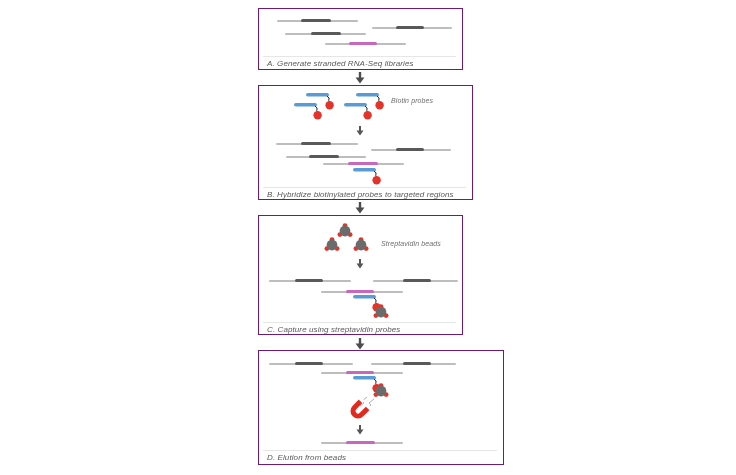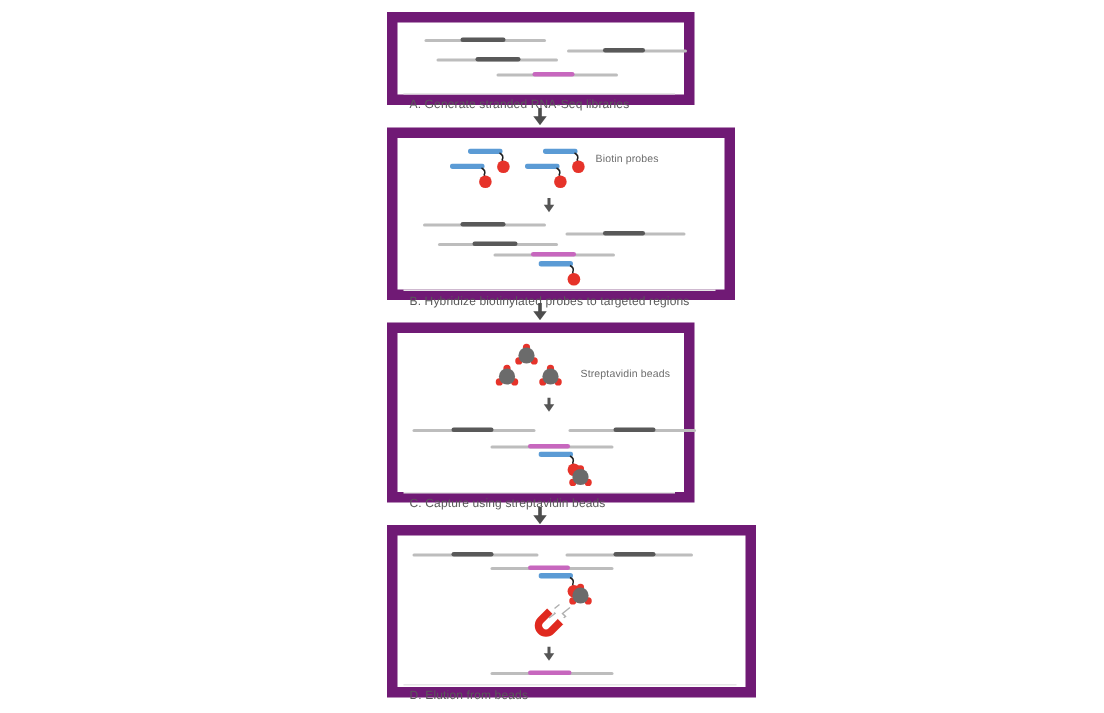--- a/index.html
+++ b/index.html
@@ -1,18 +1,18 @@
 <!DOCTYPE html>
 <html><head>
 <meta charset="utf-8">
 <style>
   html,body{margin:0;padding:0;background:#ffffff;}
   .stage{position:relative;width:736px;height:475px;background:#ffffff;
          font-family:"Liberation Sans", sans-serif;overflow:hidden;}
-  .panel{position:absolute;background:#ffffff;border:7px solid #701a75;box-sizing:border-box;}
+  .panel{position:absolute;background:#ffffff;border:1px solid #701a75;box-sizing:border-box;font-style:italic;}
   .frag{position:absolute;height:2px;background:#bdbdbd;border-radius:1px;}
   .seg{position:absolute;height:3px;border-radius:1.5px;}
   .seg.dark{background:#595959;}
   .seg.pink{background:#c767be;}
   .divider{position:absolute;left:4px;right:6px;height:1px;background:#e6e6e6;}
   .caption{position:absolute;left:8px;font-size:8px;color:#595959;white-space:nowrap;letter-spacing:.1px;}
   .side-label{position:absolute;font-size:7px;color:#6e6e6e;white-space:nowrap;letter-spacing:.1px;}
   .abs{position:absolute;}
 </style>
 </head>
@@ -31,21 +31,21 @@
     <div class="seg pink" style="left:90px;top:33px;width:28px;"></div>
     <div class="divider" style="top:47px;"></div>
     <div class="caption" style="top:50px;">A. Generate stranded RNA-Seq libraries</div>
   </div>
 
   <svg class="abs" style="left:355px;top:72px;" width="10" height="12" viewBox="0 0 10 12">
     <rect x="3.8" y="0" width="2.4" height="6" fill="#4d4d4d"></rect>
     <polygon points="0.5,5.5 9.5,5.5 5,11.5" fill="#4d4d4d"></polygon>
   </svg>
 
-  <div class="panel" style="left:258px;top:85px;width:232px;height:115px;">
+  <div class="panel" style="left:258px;top:85px;width:215px;height:115px;">
 
     <svg class="abs" style="left:47px;top:7px;" width="30" height="17" viewBox="0 0 30 17">
       <rect x="0" y="0" width="23" height="3.6" rx="1.8" fill="#5b9bd5"></rect>
       <path d="M21,3 q3.2,1.6 1.8,4.6 l0.6,1.6" fill="none" stroke="#1f1f1f" stroke-width="1"></path>
       <circle cx="23.6" cy="12.2" r="4.2" fill="#e6332a"></circle>
     </svg>
     <svg class="abs" style="left:35px;top:17px;" width="30" height="17" viewBox="0 0 30 17">
       <rect x="0" y="0" width="23" height="3.6" rx="1.8" fill="#5b9bd5"></rect>
       <path d="M21,3 q3.2,1.6 1.8,4.6 l0.6,1.6" fill="none" stroke="#1f1f1f" stroke-width="1"></path>
       <circle cx="23.6" cy="12.2" r="4.2" fill="#e6332a"></circle>
@@ -134,21 +134,21 @@
       <circle cx="23.6" cy="12.2" r="4.2" fill="#e6332a"></circle>
     </svg>
     <svg class="abs" style="left:113px;top:87px;" width="18" height="18" viewBox="0 0 18 18">
       <circle cx="9" cy="3.6" r="2.4" fill="#e6332a"></circle>
       <circle cx="3.9" cy="12.6" r="2.4" fill="#e6332a"></circle>
       <circle cx="14.1" cy="12.6" r="2.4" fill="#e6332a"></circle>
       <circle cx="9" cy="9" r="5.4" fill="#6b6b6b"></circle>
     </svg>
 
     <div class="divider" style="top:106px;"></div>
-    <div class="caption" style="top:109px;">C. Capture using streptavidin beads</div>
+    <div class="caption" style="top:109px;">C. Capture using streptavidin probes</div>
   </div>
 
   <svg class="abs" style="left:355px;top:338px;" width="10" height="12" viewBox="0 0 10 12">
     <rect x="3.8" y="0" width="2.4" height="6" fill="#4d4d4d"></rect>
     <polygon points="0.5,5.5 9.5,5.5 5,11.5" fill="#4d4d4d"></polygon>
   </svg>
 
   <div class="panel" style="left:258px;top:350px;width:246px;height:115px;">
 
     <div class="frag" style="left:10px;top:12px;width:84px;"></div>

